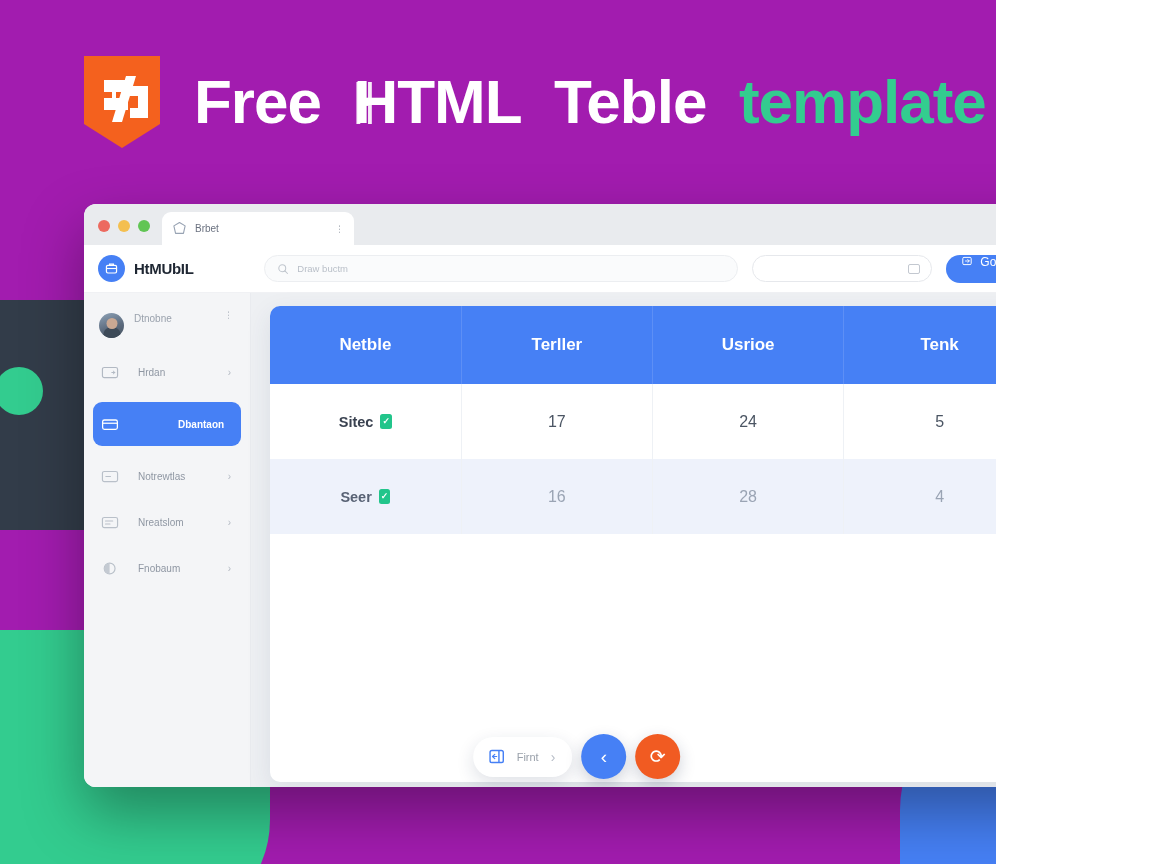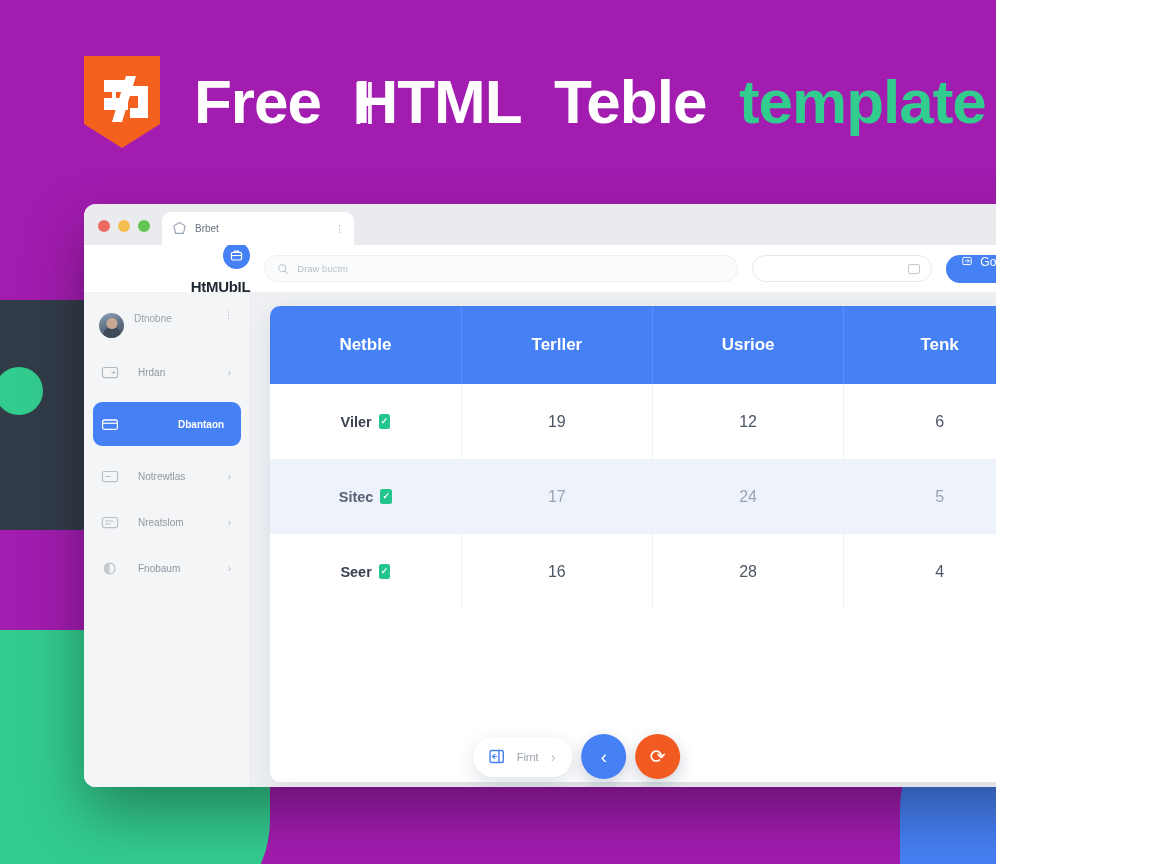--- a/index.html
+++ b/index.html
@@ -173,21 +173,21 @@
   #app-header {
     height: 48px;
     background: #ffffff;
     display: flex;
     align-items: center;
     padding: 0 16px 0 14px;
     gap: 14px;
     flex: 0 0 auto;
     border-bottom: 1px solid #f0f1f4;
   }
-  #brand { display: flex; align-items: flex-end; gap: 9px; width: 158px; flex-direction: column; }
+  #brand { display: flex; align-items: center; gap: 9px; width: 158px; }
   #brand-mark {
     width: 27px; height: 27px;
     border-radius: 50%;
     background: #4680f5;
     display: flex; align-items: center; justify-content: center;
   }
   #brand-name {
     font-size: 15px;
     font-weight: bold;
     color: #1f2733;
@@ -616,31 +616,20 @@
           <table class="tbl">
             <thead>
               <tr>
                 <th>Netble</th>
                 <th>Terller</th>
                 <th>Usrioe</th>
                 <th>Tenk</th>
               </tr>
             </thead>
             <tbody>
-              <tr>
-                <td>
-                  <span class="cell-name">
-                    <span>Viler</span>
-                    <span class="badge">✓</span>
-                  </span>
-                </td>
-                <td>19</td>
-                <td>12</td>
-                <td>6</td>
-              </tr>
               <tr>
                 <td>
                   <span class="cell-name">
                     <span>Sitec</span>
                     <span class="badge">✓</span>
                   </span>
                 </td>
                 <td>17</td>
                 <td>24</td>
                 <td>5</td>

